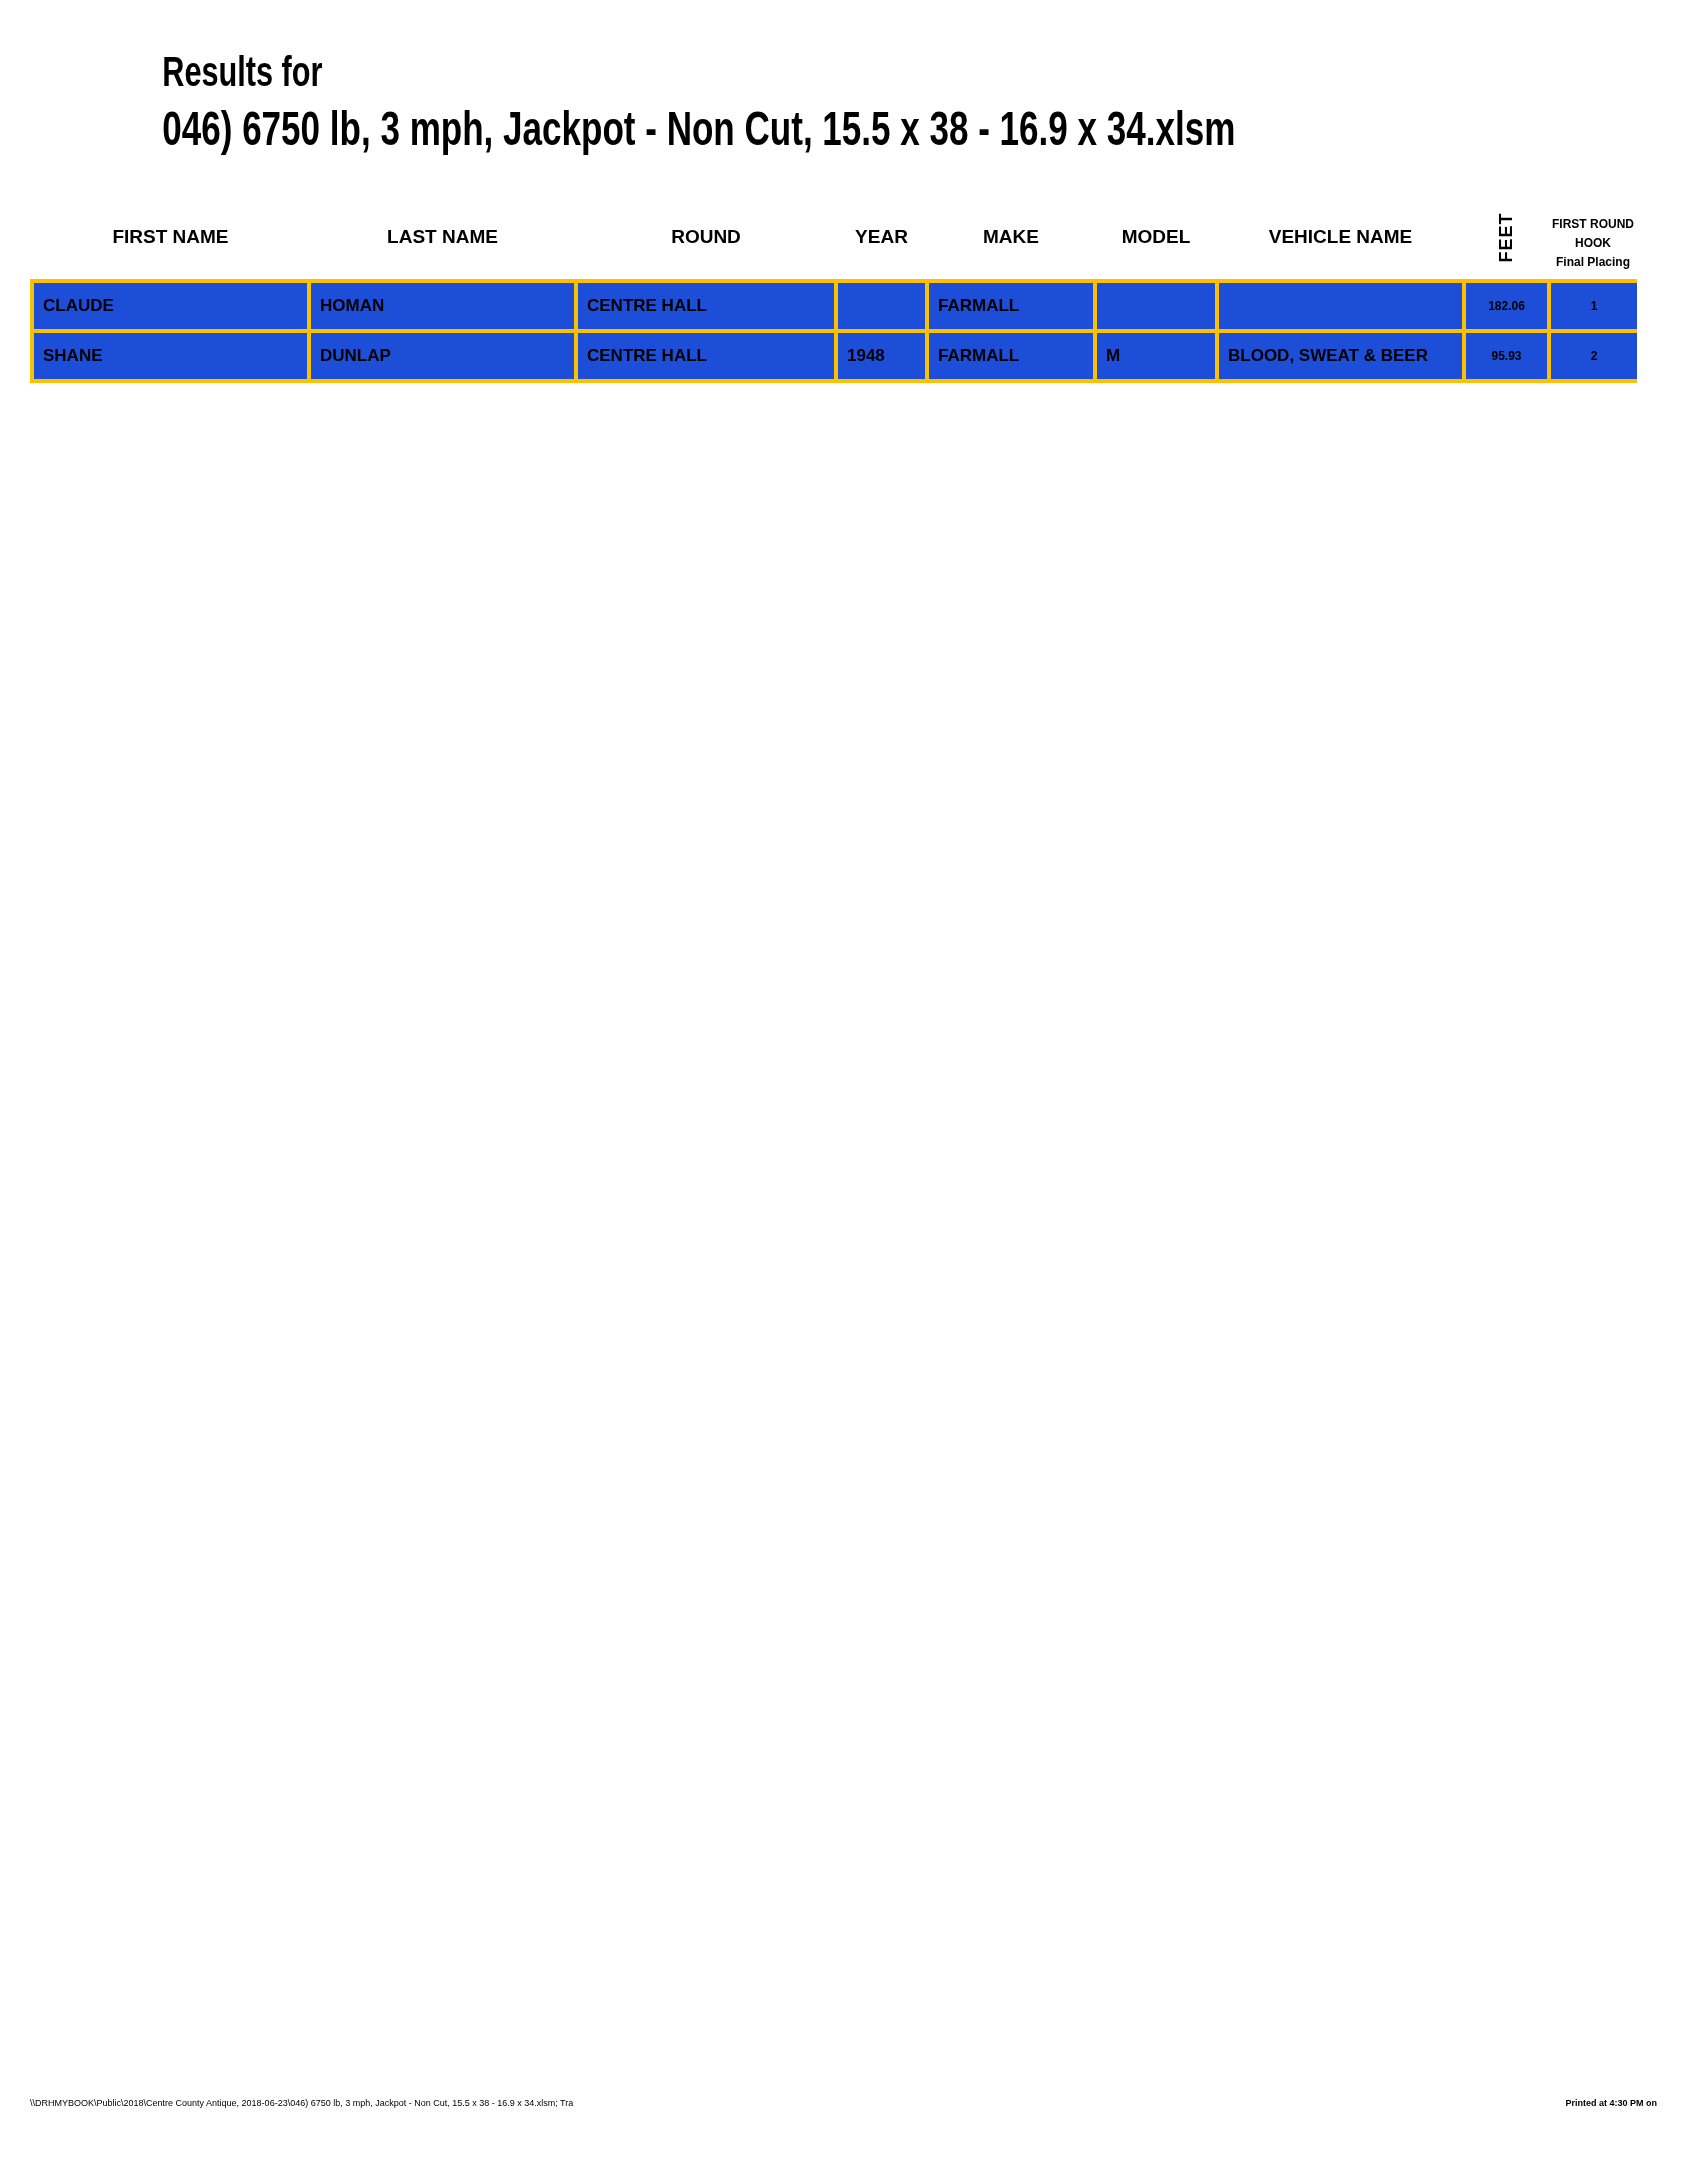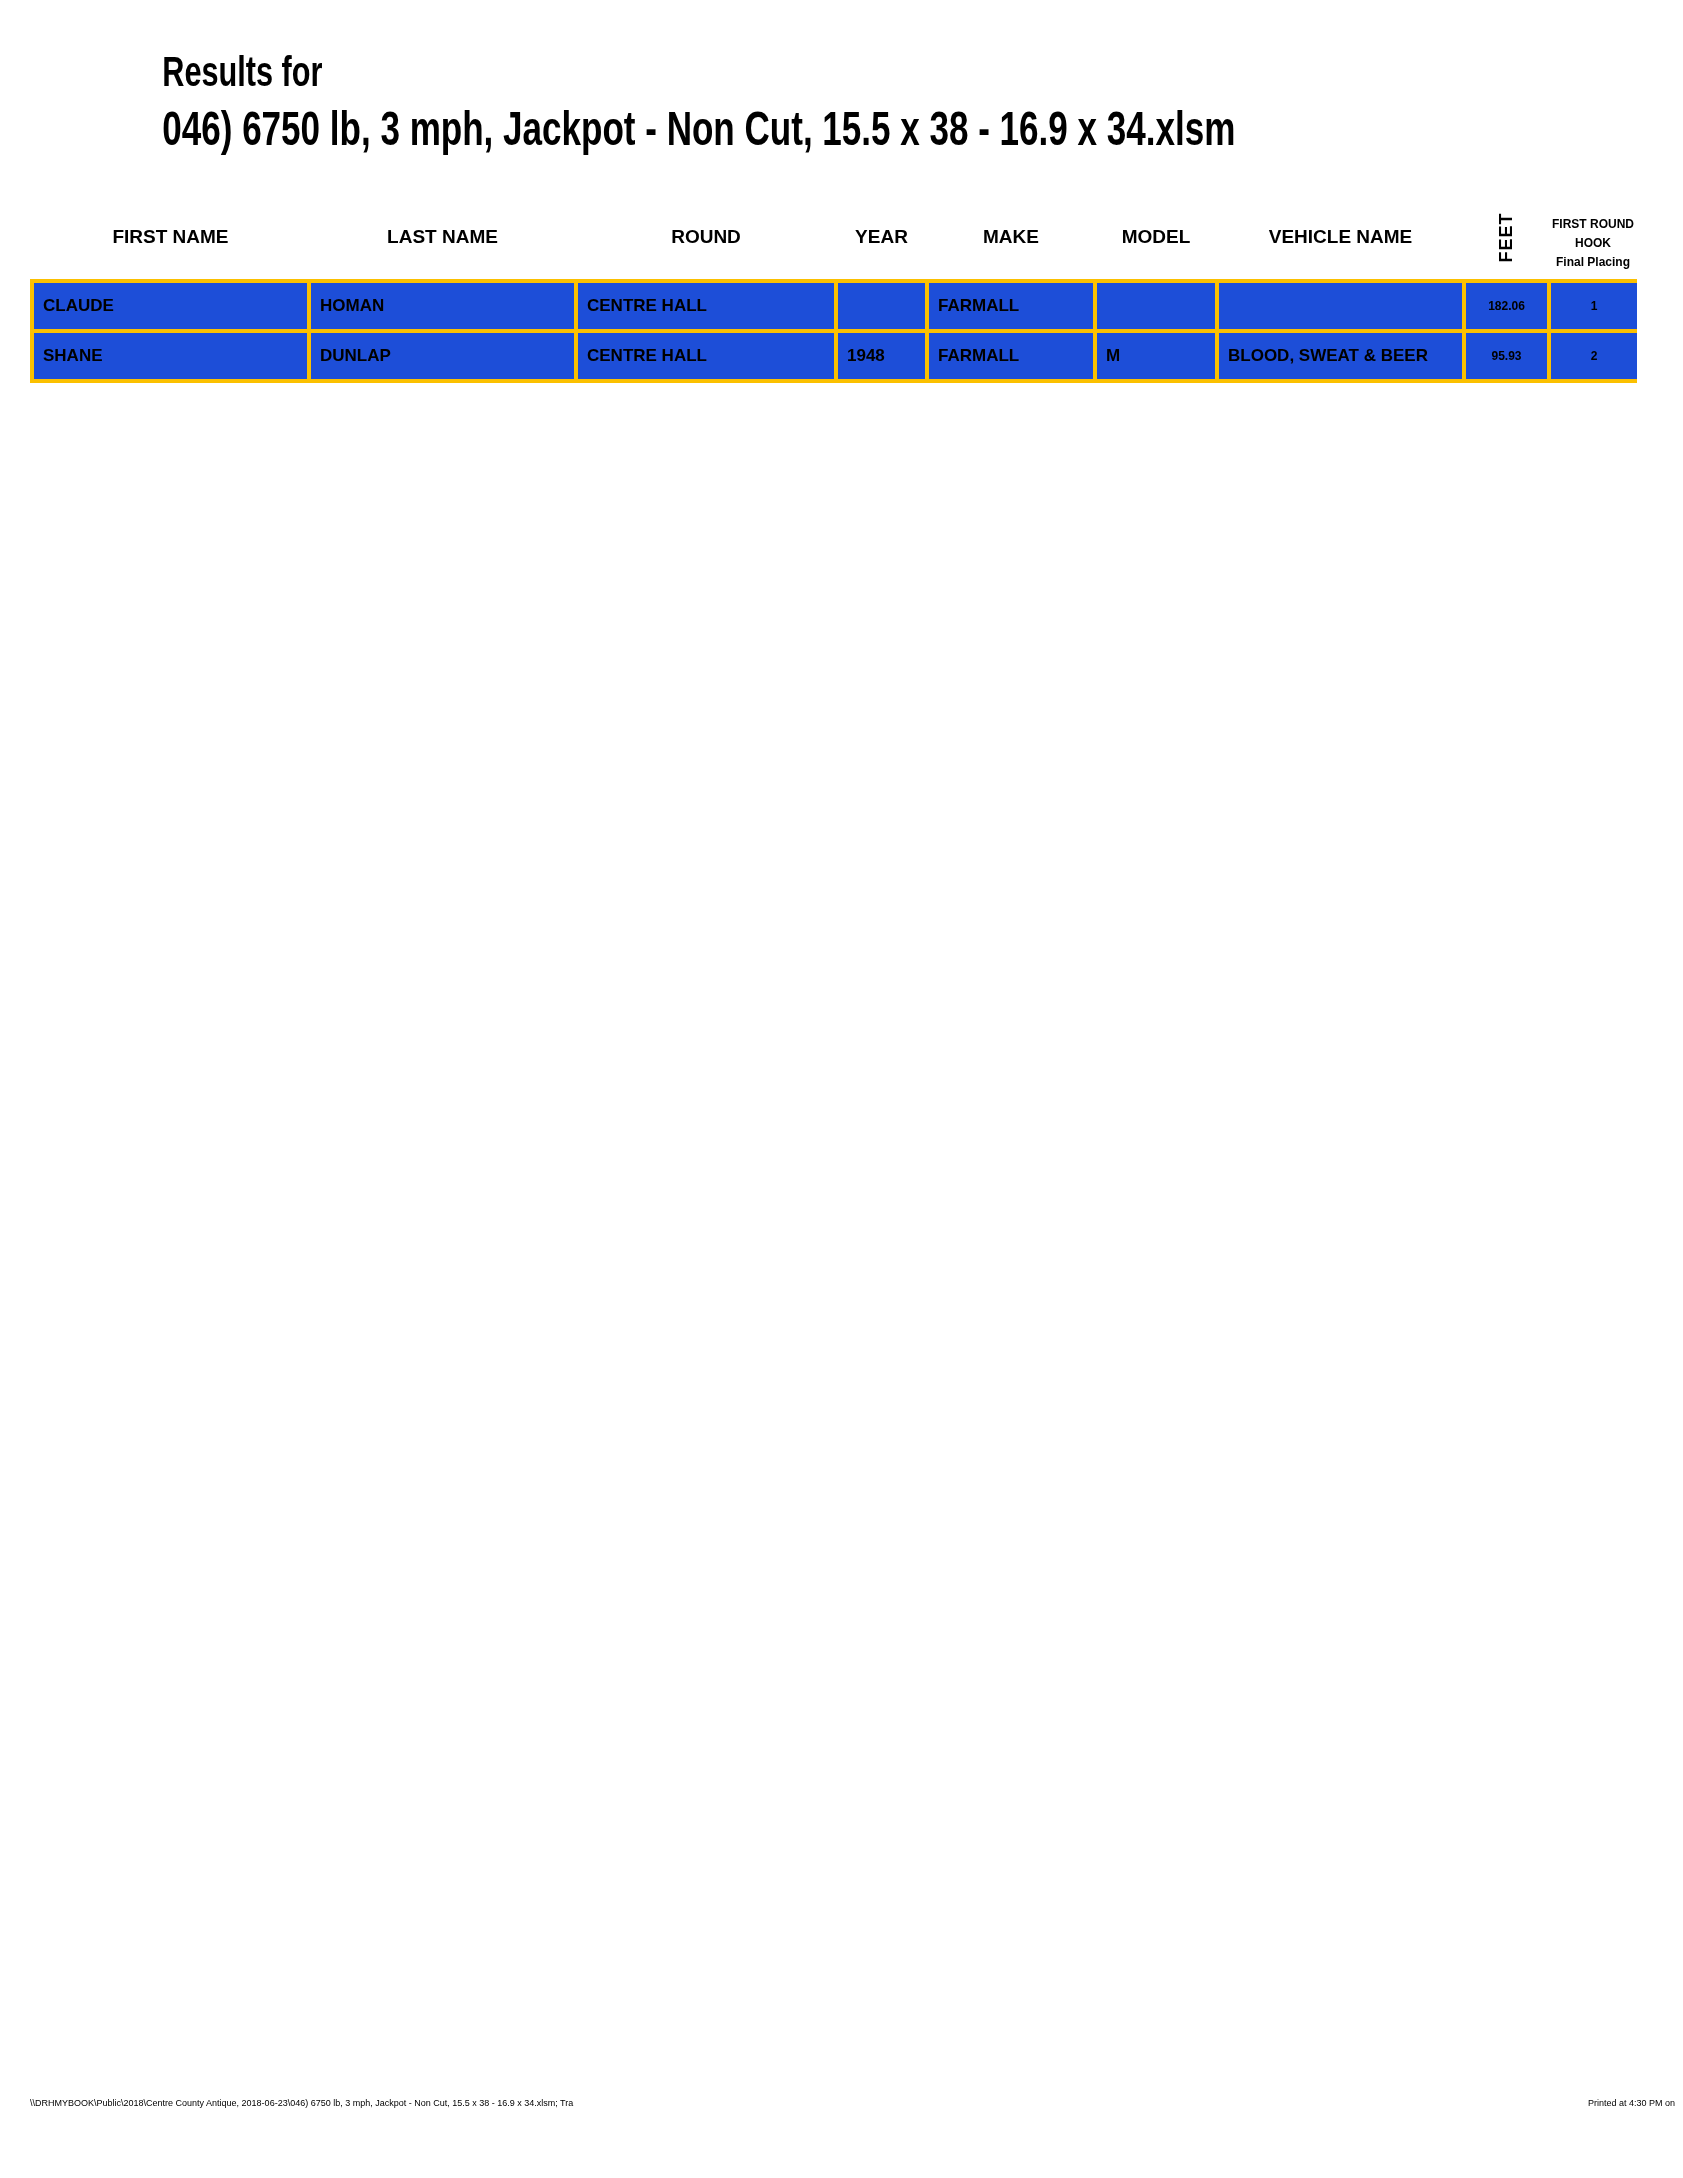--- a/index.html
+++ b/index.html
@@ -62,22 +62,22 @@
   }
   tbody td.center { text-align:center; padding:0; font-size:12px; }
   tbody td.no-right { border-right:none; }
 
   
   .footer-left {
     position:absolute; left:30px; top:2098px;
     font-size:9px; color:#000; white-space:nowrap;
   }
   .footer-right {
-    position:absolute; right:8px; top:2098px;
-    font-size:9px; color:#000; white-space:nowrap;
+    position:absolute; right:26px; top:2098px;
+    font-size:9px; color:#000; white-space:nowrap;font-weight:bold;
   }
 </style>
 </head>
 <body>
 
 <div class="page">
 
   <div class="titles">
     <div class="title1">Results for</div>
     <div class="title2">046) 6750 lb, 3 mph, Jackpot - Non Cut, 15.5 x 38 - 16.9 x 34.xlsm</div>

